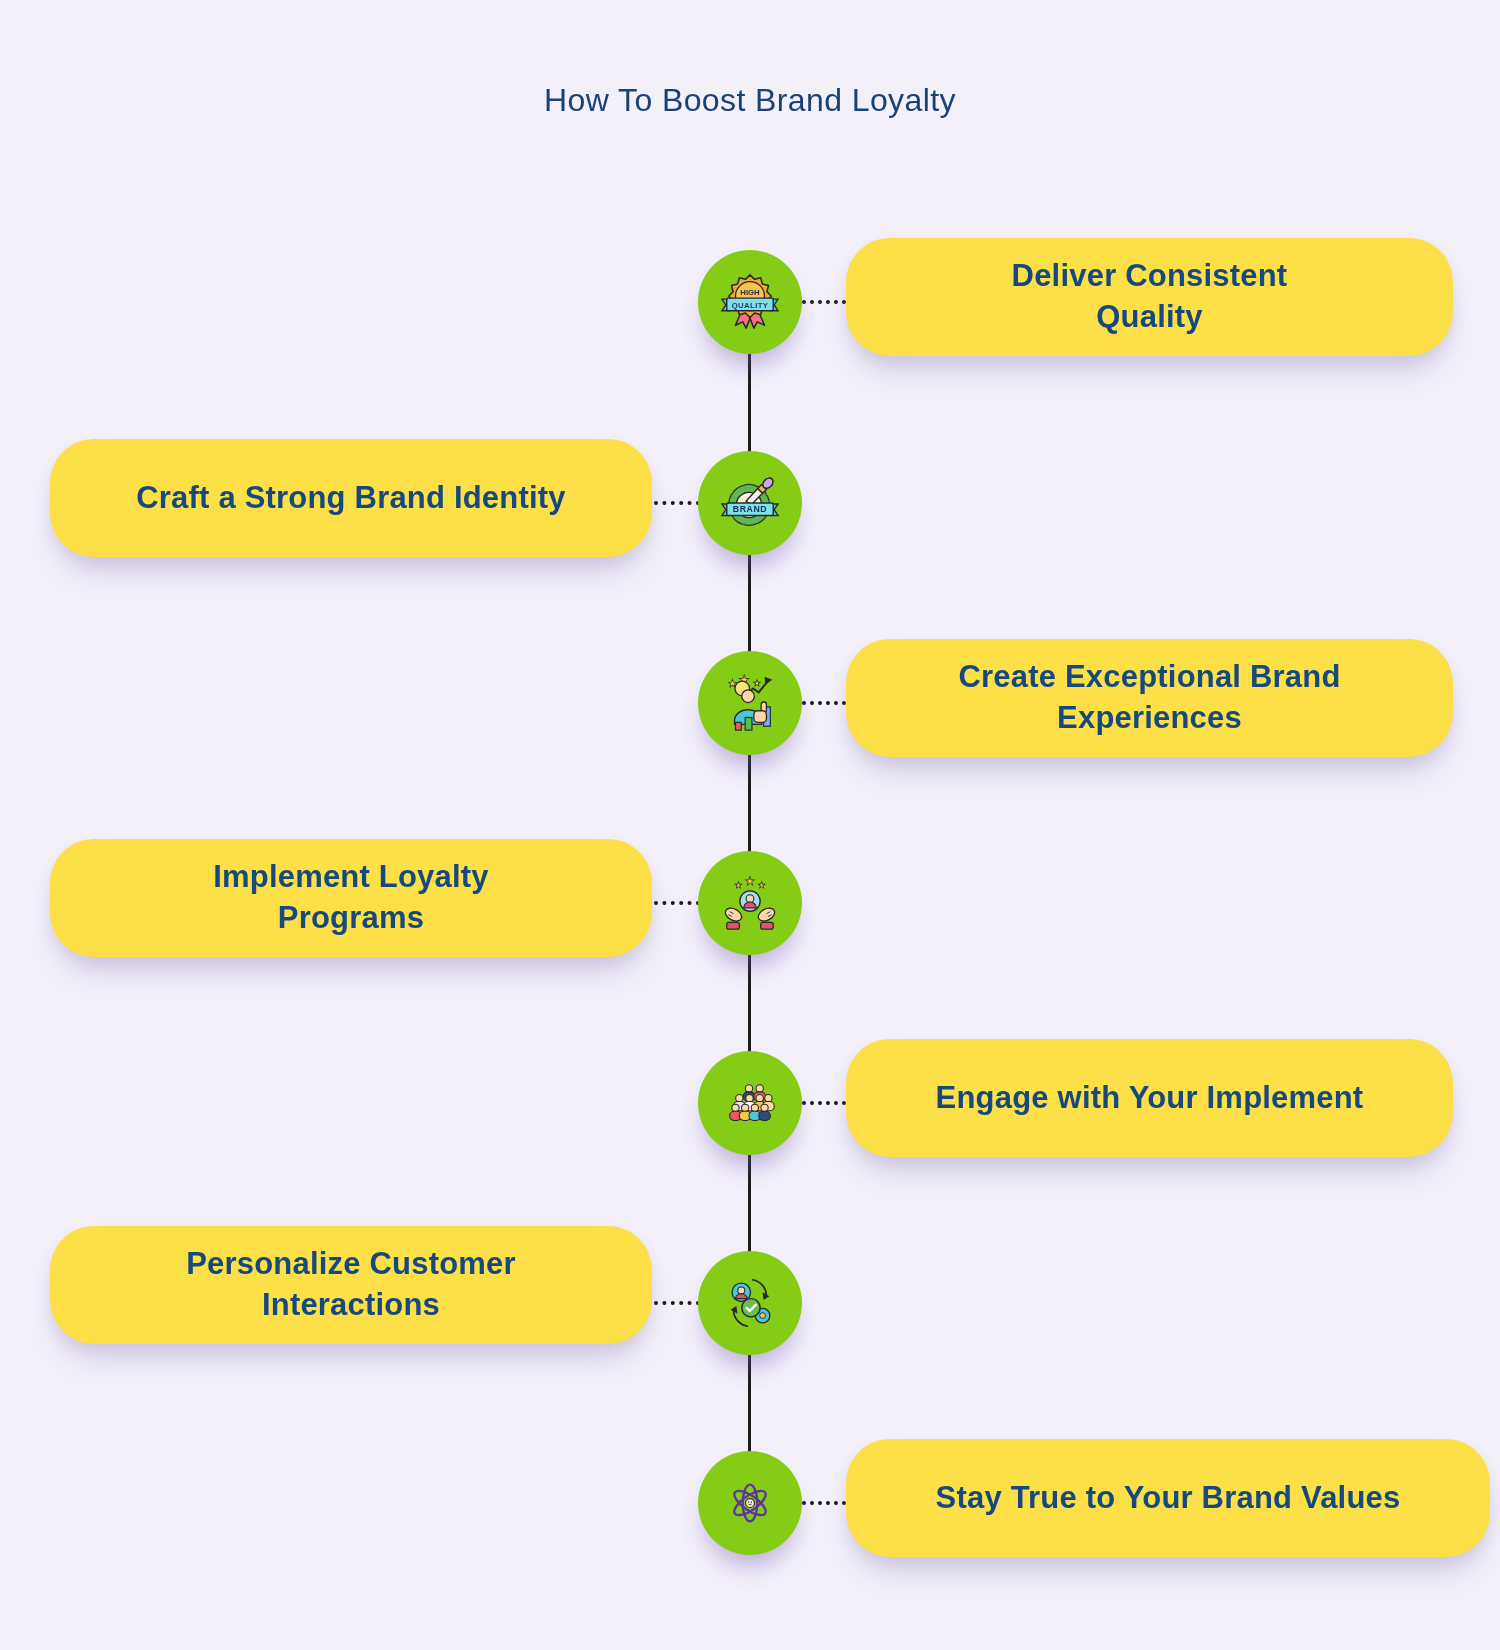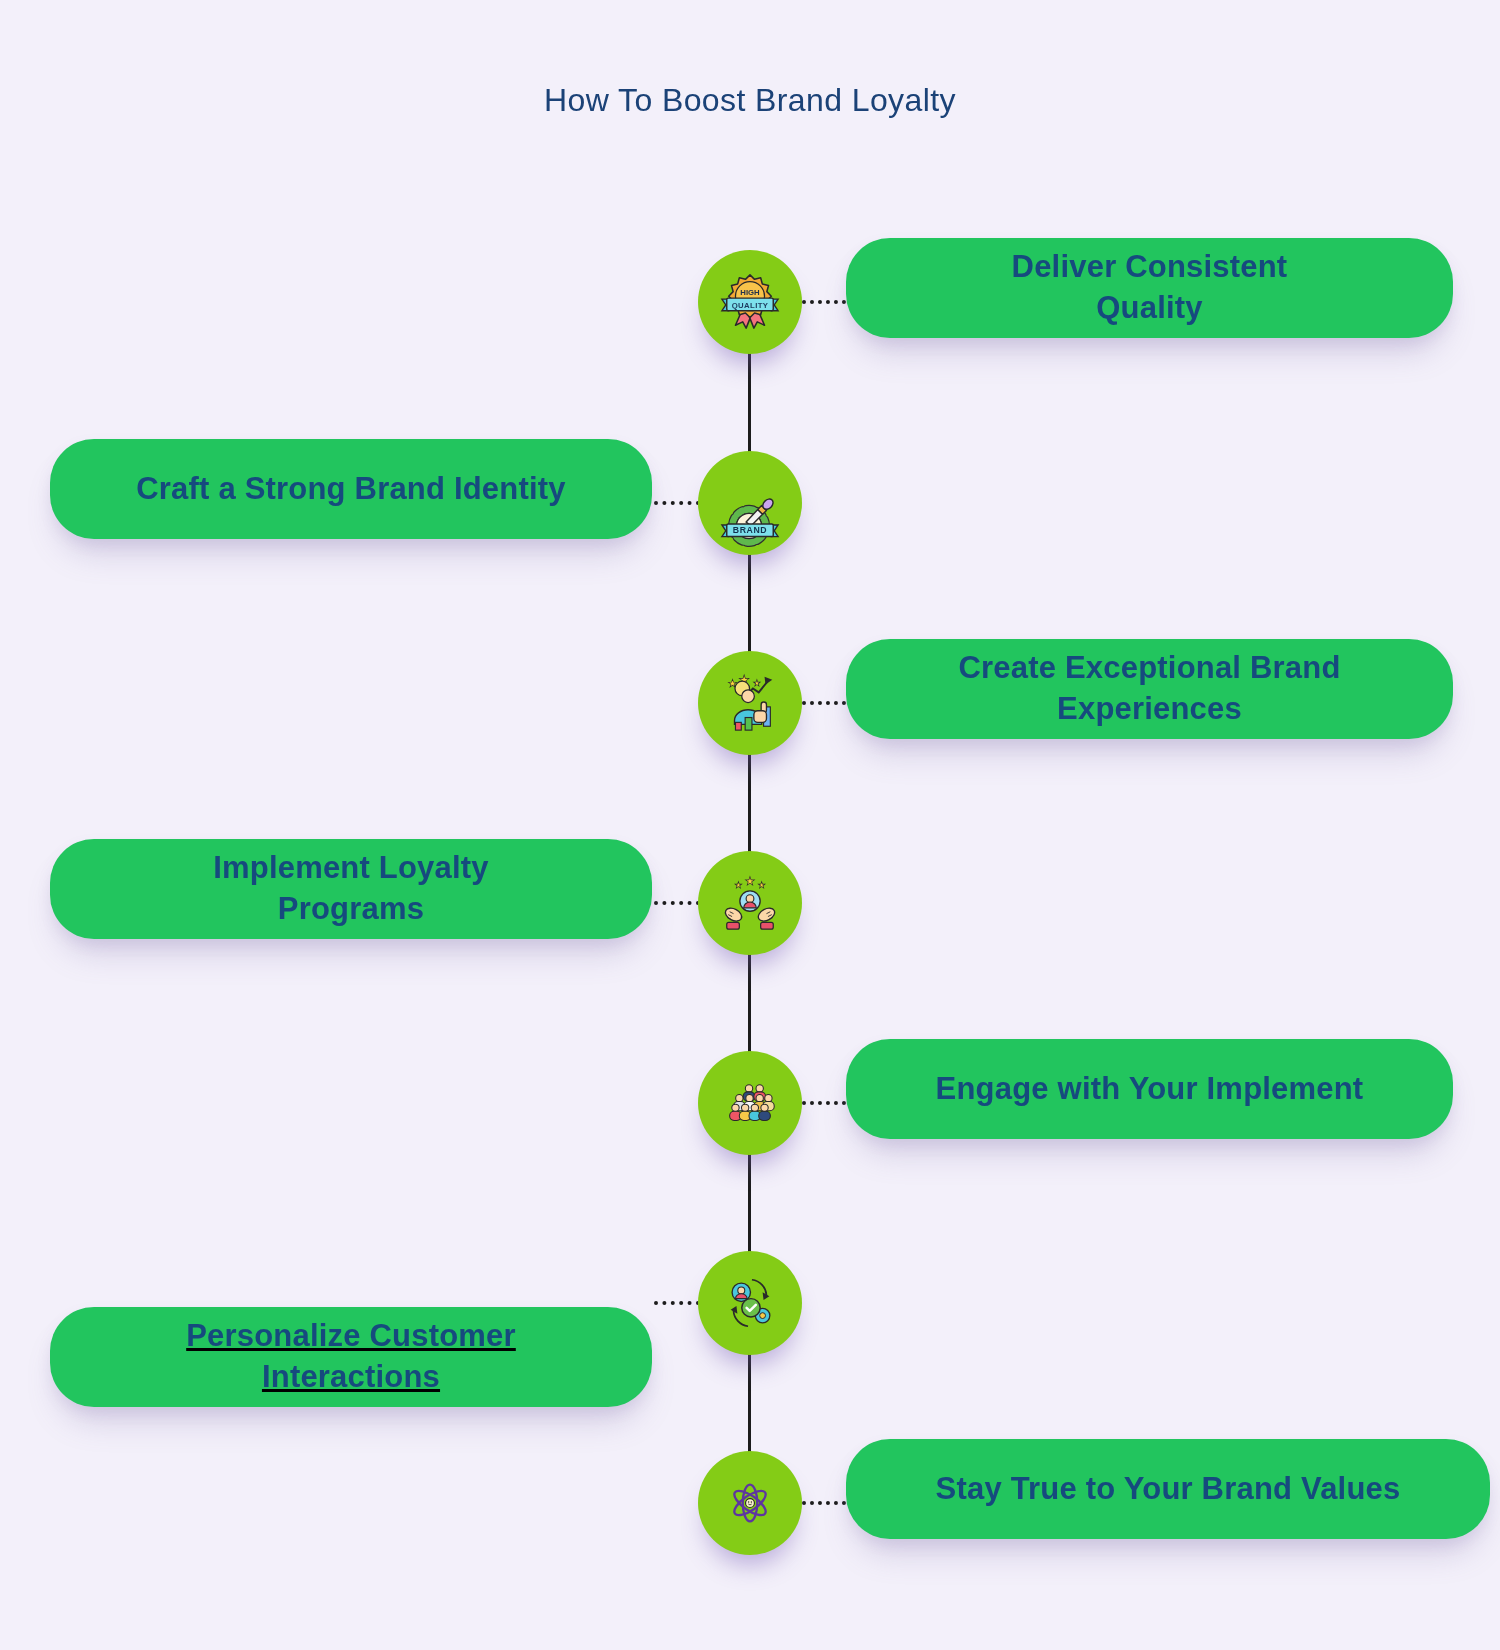--- a/index.html
+++ b/index.html
@@ -18,48 +18,48 @@
     background:#1c1c1c; z-index:1;
   }
   .node {
     position:absolute; width:104px; height:104px; border-radius:50%;
     background:#84cc16; z-index:3;
     box-shadow:0 18px 24px -8px rgba(118,92,180,0.45);
     display:flex; align-items:center; justify-content:center;
   }
   .node svg { display:block; }
   .card {
-    position:absolute; height:100px; background:#22c55e; border-radius:44px;
+    position:absolute; height:118px; background:#fde047; border-radius:44px;
     box-shadow:0 22px 32px -10px rgba(125,110,170,0.30), 0 6px 14px rgba(125,110,170,0.10);
     display:flex; align-items:center; justify-content:center;
     padding:12px 30px; box-sizing:border-box; z-index:2;
   }
   .card-label {
     white-space:pre-line; text-align:center;
     font-size:31px; line-height:1.32; font-weight:600;
     color:#164a7e; letter-spacing:0.2px;
   }
   .connector { position:absolute; border-top:4px dotted #1c1c1c; z-index:1; }
   svg text { font-family:"Liberation Sans", sans-serif; }
 
   
   .node1 { left:698px; top:250px; }
-  .node2 { left:698px; top:451px;align-items:flex-end; }
+  .node2 { left:698px; top:451px; }
   .node3 { left:698px; top:651px; }
   .node4 { left:698px; top:851px; }
   .node5 { left:698px; top:1051px; }
   .node6 { left:698px; top:1251px; }
   .node7 { left:698px; top:1451px; }
 
   .card1 { left:846px; top:238px;  width:607px; }
   .card2 { left:50px;  top:439px;  width:602px; }
   .card3 { left:846px; top:639px;  width:607px;align-items:center; }
   .card4 { left:50px;  top:839px;  width:602px; }
   .card5 { left:846px; top:1039px; width:607px; }
-  .card6 { left:50px;  top:1307px; width:602px;text-decoration:underline; }
+  .card6 { left:50px;  top:1226px; width:602px; }
   .card7 { left:846px; top:1439px; width:644px; }
 
   .conn1 { left:802px; top:300px;  width:44px; }
   .conn2 { left:654px; top:501px;  width:46px; }
   .conn3 { left:802px; top:701px;  width:44px; }
   .conn4 { left:654px; top:901px;  width:46px; }
   .conn5 { left:802px; top:1101px; width:44px; }
   .conn6 { left:654px; top:1301px; width:46px; }
   .conn7 { left:802px; top:1501px; width:44px; }
 </style>

